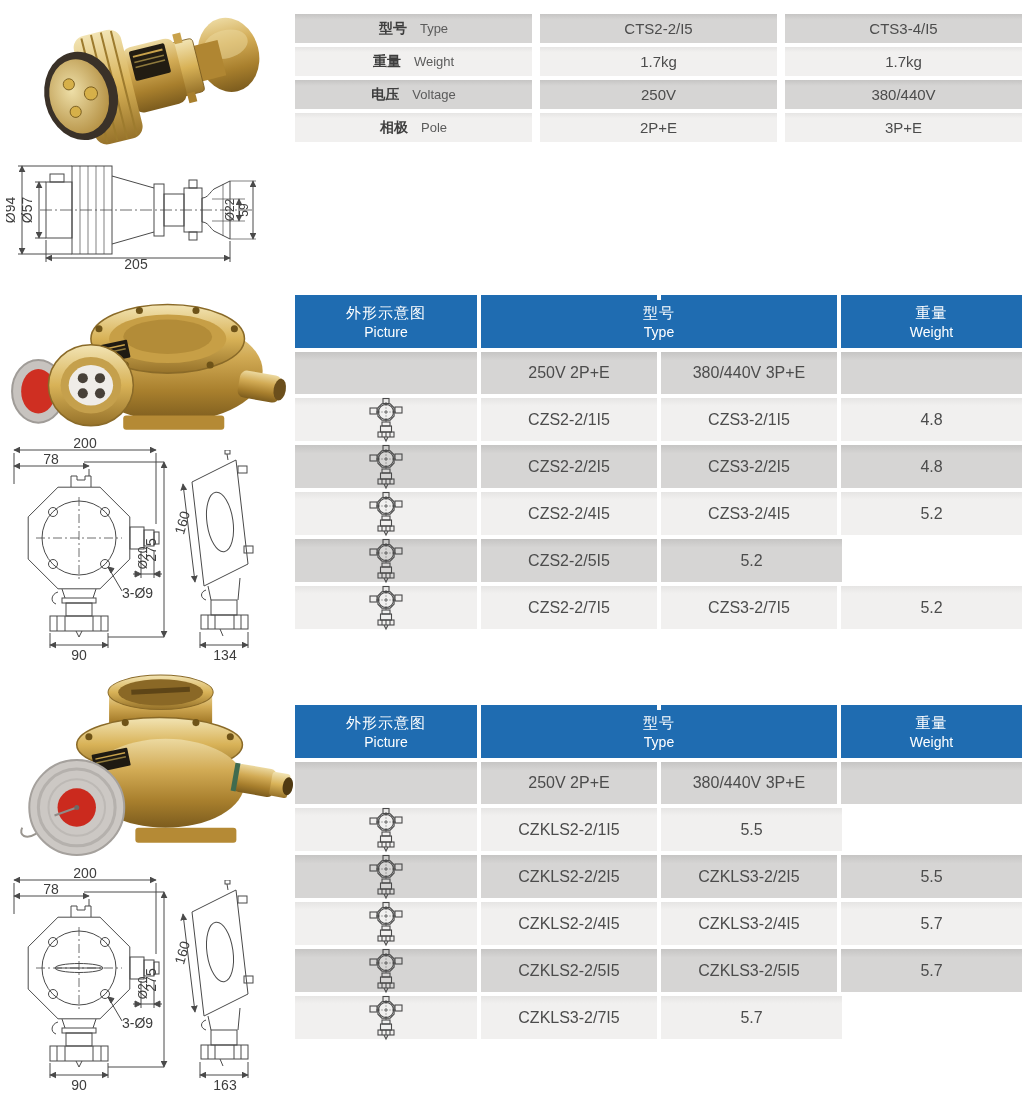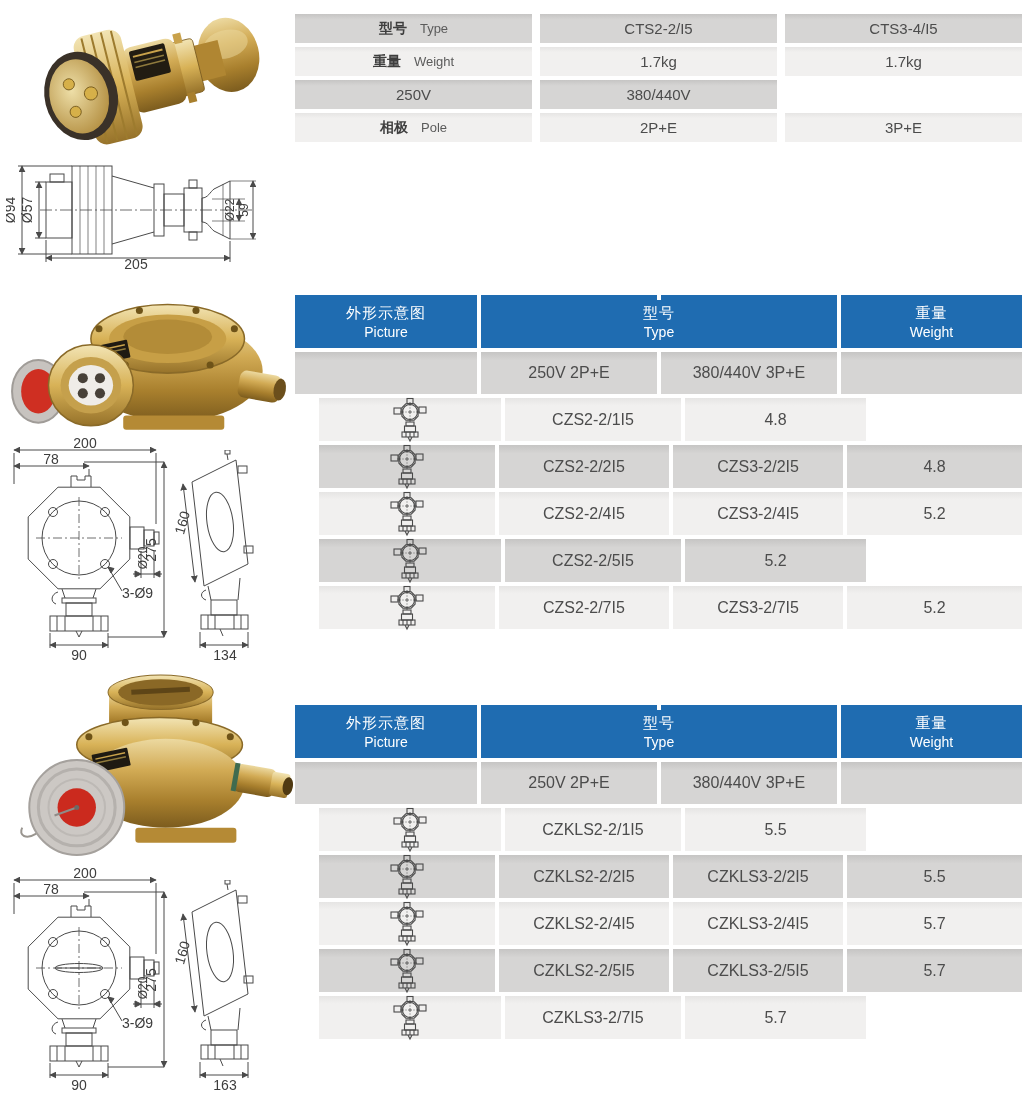--- a/index.html
+++ b/index.html
@@ -22,21 +22,21 @@
   .spec-label .en{font-size:13px;color:#5b5b5b;}
 
   
   .ptable{position:absolute;left:295px;width:727px;
           display:flex;flex-direction:column;gap:4px;}
   .t-czs{top:295px;}
   .t-czkls{top:705px;}
   .prow{display:flex;gap:4px;}
   .prow.head{height:53px;}
   .prow.sub{height:42px;}
-  .prow.bodyr{height:43px;margin-left:24px;}
+  .prow.bodyr{height:43px;}
   .pcell{display:flex;align-items:center;justify-content:center;}
   .w-pic{width:182px;}
   .w-type{width:356px;}
   .w-t{width:176px;}
   .w-wt{width:181px;}
   .head .pcell{background:#1f6cb1;color:#ffffff;flex-direction:column;gap:1px;position:relative;}
   .head .cn{font-size:15px;letter-spacing:1px;}
   .head .en{font-size:14px;}
   .head .w-type::after{content:"";position:absolute;left:50%;top:0;width:4px;height:5px;
                        background:#fff;transform:translateX(-50%);}
@@ -214,20 +214,24 @@
     </div>
     <div class="spec-row">
       <div class="cell spec-label shade-l">
         <span class="cn">重量</span>
         <span class="en">Weight</span>
       </div>
       <div class="cell spec-val shade-l">1.7kg</div>
       <div class="cell spec-val shade-l">1.7kg</div>
     </div>
     <div class="spec-row">
+      <div class="cell spec-label shade-d">
+        <span class="cn">电压</span>
+        <span class="en">Voltage</span>
+      </div>
       <div class="cell spec-val shade-d">250V</div>
       <div class="cell spec-val shade-d">380/440V</div>
     </div>
     <div class="spec-row">
       <div class="cell spec-label shade-l">
         <span class="cn">相极</span>
         <span class="en">Pole</span>
       </div>
       <div class="cell spec-val shade-l">2P+E</div>
       <div class="cell spec-val shade-l">3P+E</div>
@@ -302,20 +306,21 @@
       <div class="pcell w-wt shade-d"></div>
     </div>
 
     <div class="prow bodyr">
       <div class="pcell w-pic shade-l">
           <svg class="row-icon">
             <use href="#sock-icon"></use>
           </svg>
         </div>
       <div class="pcell w-t shade-l">CZS2-2/1I5</div>
+      <div class="pcell w-t shade-l">CZS3-2/1I5</div>
       <div class="pcell w-wt shade-l">4.8</div>
     </div>
     <div class="prow bodyr">
       <div class="pcell w-pic shade-d">
           <svg class="row-icon">
             <use href="#sock-icon"></use>
           </svg>
         </div>
       <div class="pcell w-t shade-d">CZS2-2/2I5</div>
       <div class="pcell w-t shade-d">CZS3-2/2I5</div>

